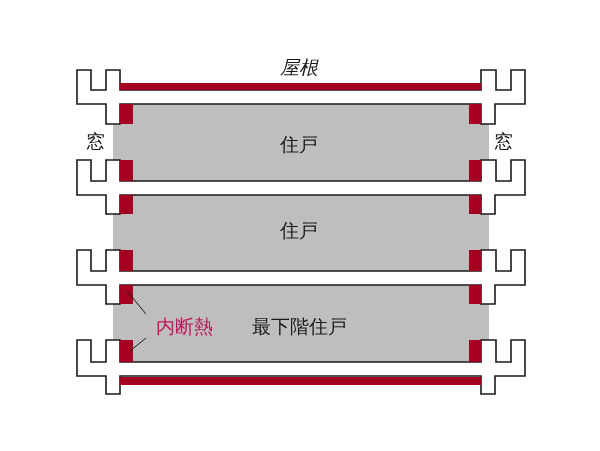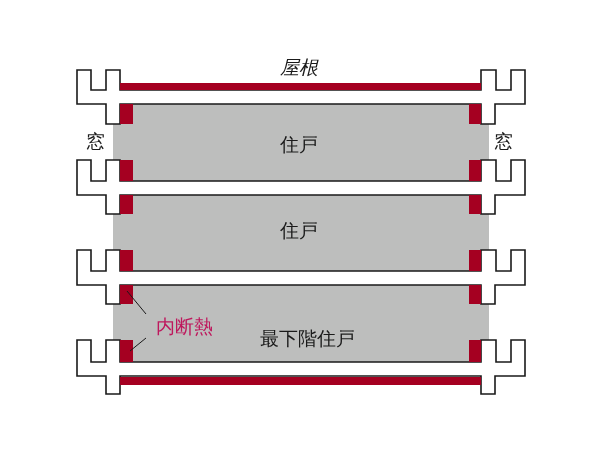--- a/index.html
+++ b/index.html
@@ -54,13 +54,13 @@
     <line x1="146" y1="338" x2="130" y2="351" stroke="#1a1a1a" stroke-width="1"></line>
   </g>
 </svg>
 
 <div class="lbl" style="left: 280px; top: 58px; color: rgb(26, 26, 26); font-style: italic;">屋根</div>
 <div class="lbl" style="left: 86px; top: 132px; color: rgb(26, 26, 26);">窓</div>
 <div class="lbl" style="left: 494px; top: 132px; color: rgb(26, 26, 26);">窓</div>
 <div class="lbl" style="left: 280px; top: 135px; color: rgb(26, 26, 26);">住戸</div>
 <div class="lbl" style="left: 280px; top: 221px; color: rgb(26, 26, 26);">住戸</div>
 <div class="lbl" style="left: 156px; top: 317px; color: #be185d;">内断熱</div>
-<div class="lbl" style="left: 260px; top: 317px; color: rgb(26, 26, 26); margin-top: 12px;">最下階住戸</div>
+<div class="lbl" style="left: 252px; top: 317px; color: rgb(26, 26, 26);">最下階住戸</div>
 
 </body></html>

